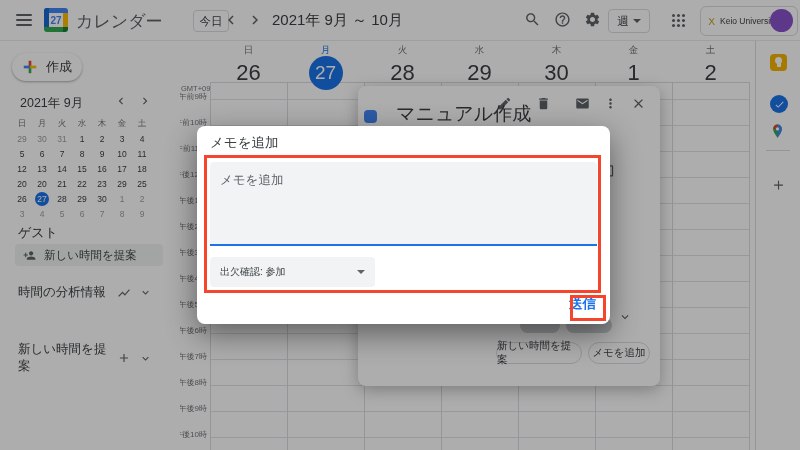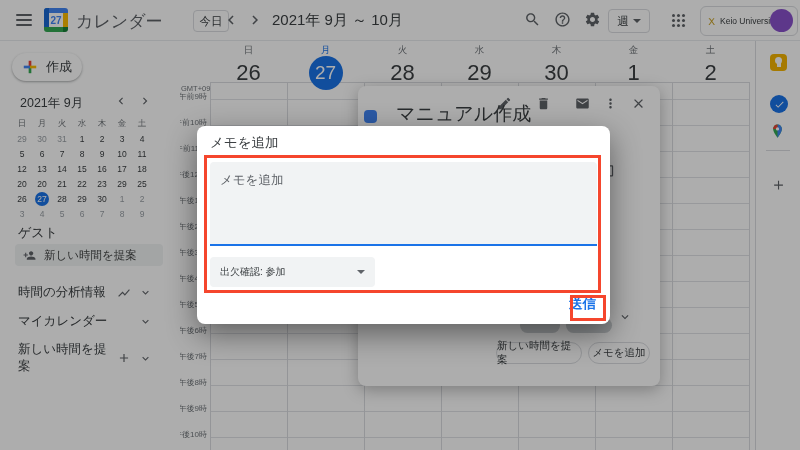--- a/index.html
+++ b/index.html
@@ -256,29 +256,20 @@
         <svg width="14" height="14" viewBox="0 0 24 24" fill="currentColor">
             <path d="M3.5 18.5l6-6 4 4L22 6.92 20.59 5.5l-7.09 8.09-4-4L2 17z"></path>
           </svg>
         </span>
       <span class="ic">
         <svg width="13" height="13" viewBox="0 0 24 24" fill="currentColor">
             <path d="M7.41 8.59L12 13.17l4.59-4.58L18 10l-6 6-6-6z"></path>
           </svg>
         </span>
     </div>
-    <div class="side-row" style="top:273px">
-      <span>マイカレンダー</span>
-        <span class="sp"></span>
-      <span class="ic">
-        <svg width="13" height="13" viewBox="0 0 24 24" fill="currentColor">
-            <path d="M7.41 8.59L12 13.17l4.59-4.58L18 10l-6 6-6-6z"></path>
-          </svg>
-        </span>
-    </div>
     <div class="side-row" style="top:301px">
       <span>新しい時間を提案</span>
         <span class="sp"></span>
       <span class="ic">
         <svg width="14" height="14" viewBox="0 0 24 24" fill="currentColor">
             <path d="M19 13h-6v6h-2v-6H5v-2h6V5h2v6h6z"></path>
           </svg>
         </span>
       <span class="ic">
         <svg width="13" height="13" viewBox="0 0 24 24" fill="currentColor">

